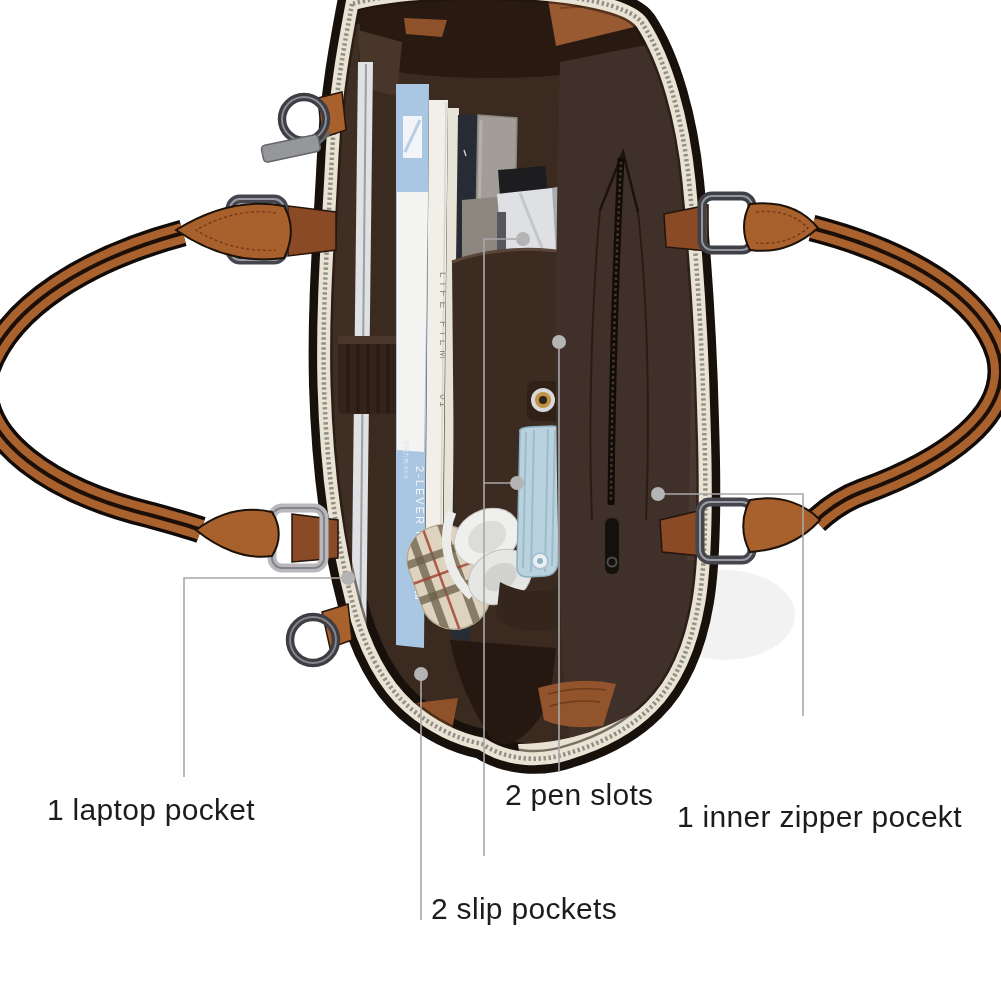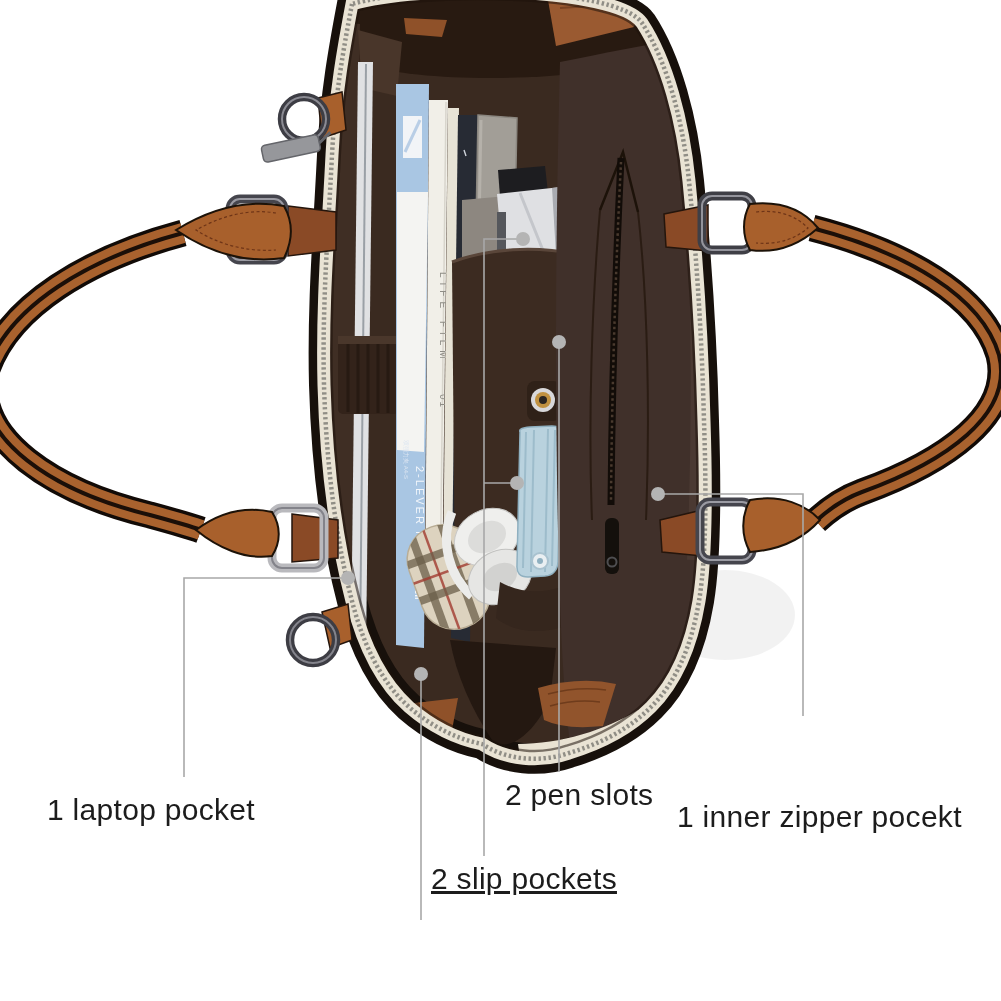--- a/index.html
+++ b/index.html
@@ -10,21 +10,21 @@
   .callout-label{
     position:absolute;
     font-size:30px;
     line-height:1.05;
     letter-spacing:0.3px;
     color:#1c1c1c;
     white-space:nowrap;
   }
   .lbl-laptop{left:47px;top:794px;}
   .lbl-pens{left:505px;top:779px;}
-  .lbl-slip{left:431px;top:863px;text-decoration:underline;}
+  .lbl-slip{left:431px;top:893px;}
   .lbl-main{left:271px;top:928px;}
   .lbl-inner{left:677px;top:773px;margin-top:28px;}
 </style>
 </head>
 <body>
 
 <div class="stage">
 
 <svg width="1001" height="1001" viewBox="0 0 1001 1001">
 

